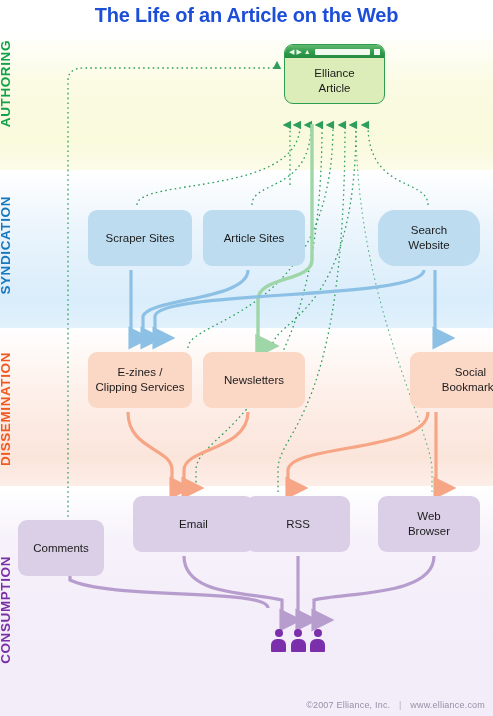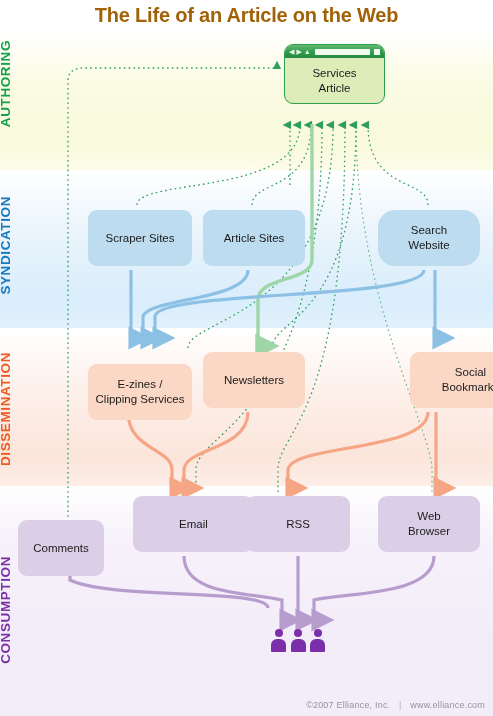--- a/index.html
+++ b/index.html
@@ -18,21 +18,21 @@
     background:linear-gradient(to bottom,#ffffff 0%,#eaf4fc 40%,#d9edfb 82%,#e2f1fc 100%);}
   #band-dissemination{top:328px;height:158px;
     background:linear-gradient(to bottom,#ffffff 0%,#fdf0ea 40%,#fbe5db 82%,#fdeee8 100%);}
   #band-consumption{top:486px;height:230px;
     background:linear-gradient(to bottom,#ffffff 0%,#f6f1fa 25%,#f3ecf9 70%,#f3ecf9 100%);}
 
   
   #page-title{
     position:absolute;top:0;left:0;width:493px;height:30px;
     text-align:center;line-height:30px;
-    font-size:20px;font-weight:bold;color:#a16207;
+    font-size:20px;font-weight:bold;color:#1d4ed8;
     letter-spacing:-0.2px;
   }
 
   
   .band-label{
     position:absolute;left:-2px;
     font-size:13.5px;font-weight:bold;letter-spacing:0.6px;
     writing-mode:vertical-rl;transform:rotate(180deg);
     white-space:nowrap;
   }
@@ -73,21 +73,21 @@
     position:absolute;left:0;top:13px;width:100%;height:calc(100% - 13px);
     display:flex;flex-direction:column;align-items:center;justify-content:center;
     font-size:11.5px;color:#1b1b1b;line-height:1.3;
   }
 
   
   #node-scraper-sites{left:88px;top:210px;width:104px;height:56px;}
   #node-article-sites{left:203px;top:210px;width:102px;height:56px;}
   #node-search-engines{left:378px;top:210px;width:102px;height:56px;border-radius:17px;}
   
-  #node-ezines{left:88px;top:364px;width:104px;height:56px;}
+  #node-ezines{left:88px;top:352px;width:104px;height:56px;}
   #node-newsletters{left:203px;top:352px;width:102px;height:56px;}
   #node-social-bookmarks{left:378px;top:352px;width:121px;height:56px;margin-left:32px;}
   
   #node-comments{left:18px;top:520px;width:86px;height:56px;}
   #node-email{left:133px;top:496px;width:121px;height:56px;}
   #node-rss{left:246px;top:496px;width:104px;height:56px;}
   #node-web-browser{left:378px;top:496px;width:102px;height:56px;}
 
   
   #audience{
@@ -189,21 +189,21 @@
 
   <div id="node-website-article">
     <div id="browser-chrome">
       <span class="glyph">◀</span>
       <span class="glyph">▶</span>
       <span class="glyph">▲</span>
       <span class="urlbar"></span>
       <span class="endbox"></span>
     </div>
     <div id="website-article-text">
-      <span>Services</span>
+      <span>Elliance</span>
       <span>Article</span>
     </div>
   </div>
 
   <div class="node node-blue" id="node-scraper-sites">
     <span>Scraper Sites</span>
   </div>
   <div class="node node-blue" id="node-article-sites">
     <span>Article Sites</span>
   </div>

